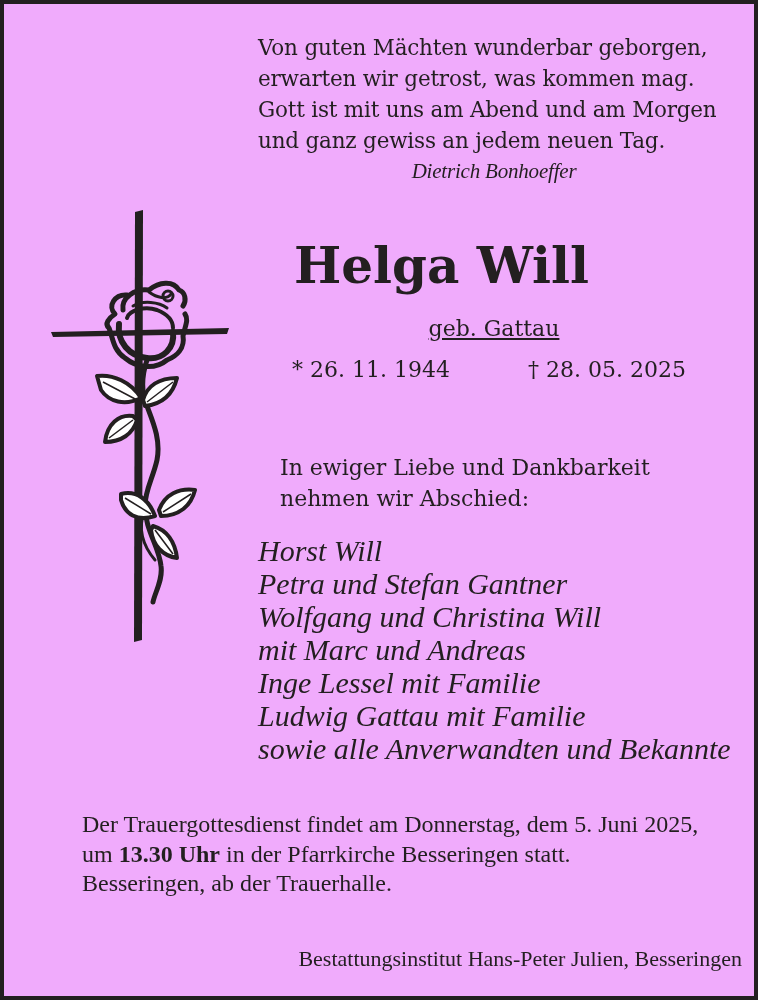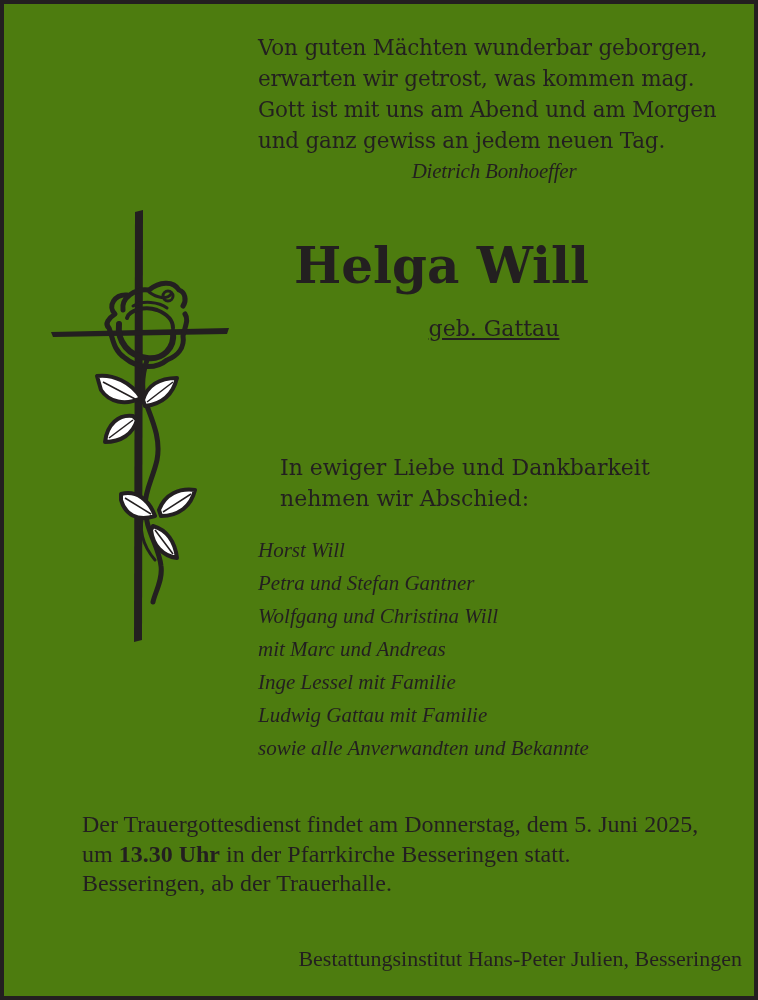--- a/index.html
+++ b/index.html
@@ -1,19 +1,19 @@
 <!DOCTYPE html>
 <html><head>
 <meta charset="utf-8">
 <style>
   html, body { margin: 0; padding: 0; background: #ffffff; }
   body { width: 758px; height: 1000px; position: relative; overflow: hidden; }
   .frame {
     position: absolute; left: 0; top: 0; width: 758px; height: 1000px;
-    box-sizing: border-box; border: 4px solid #231f20; background: #4d7c0f;
+    box-sizing: border-box; border: 4px solid #231f20; background: #f0abfc;
   }
   .serif { font-family: "DejaVu Serif", "Liberation Serif", serif; color: #231f20; }
   .poem {
     position: absolute; left: 254px; top: 28px; width: 480px;
     font-size: 21.5px; line-height: 31px; letter-spacing: -0.2px;
   }
   .poem .line { display: block; white-space: nowrap; }
   .poem .author {
     display: block; text-align: center; font-style: italic; font-size: 19px; padding-right: 8px;
     font-family: "Liberation Serif", serif; font-size: 21px;
@@ -33,21 +33,21 @@
   }
   .dates .birth { position: absolute; left: 0; top: 0; white-space: nowrap; }
   .dates .death { position: absolute; left: 236px; top: 0; white-space: nowrap; }
   .farewell {
     position: absolute; left: 254px; top: 448px; width: 480px;
     font-size: 22px; line-height: 31px;
   }
   .farewell .line { display: block; white-space: nowrap; margin-left: 22px; }
   .mourners {
     position: absolute; left: 254px; top: 530px; width: 490px;
-    font-family: "Liberation Serif", serif; font-style: italic; font-size: 21px; line-height: 33px;
+    font-family: "Liberation Serif", serif; font-style: italic; font-size: 30px; line-height: 33px;
   }
   .mourners .line { display: block; white-space: nowrap; }
   .service {
     position: absolute; left: 33px; top: 806px; width: 700px;
     font-family: "Liberation Serif", serif; font-size: 24px; line-height: 29.5px; margin-left: 45px;
   }
   .service .line { display: block; white-space: nowrap; }
   .service b { font-weight: bold; }
   .undertaker {
     position: absolute; left: 20px; top: 941px; width: 718px; text-align: right;
@@ -101,20 +101,24 @@
       <path d="M124 172 L98 192"></path>
       <path d="M60 228 L84 210"></path>
       <path d="M76 288 L102 304"></path>
       <path d="M142 284 L114 302"></path>
       <path d="M124 344 L106 320"></path>
     </g>
   </svg>
 
   <div class="name serif">Helga Will</div>
   <div class="nee serif">geb. Gattau</div>
+  <div class="dates serif">
+    <span class="birth">* 26. 11. 1944</span>
+    <span class="death">† 28. 05. 2025</span>
+  </div>
 
   <div class="farewell serif">
     <span class="line">In ewiger Liebe und Dankbarkeit</span>
     <span class="line">nehmen wir Abschied:</span>
   </div>
 
   <div class="mourners serif">
     <span class="line">Horst Will</span>
     <span class="line">Petra und Stefan Gantner</span>
     <span class="line">Wolfgang und Christina Will</span>

